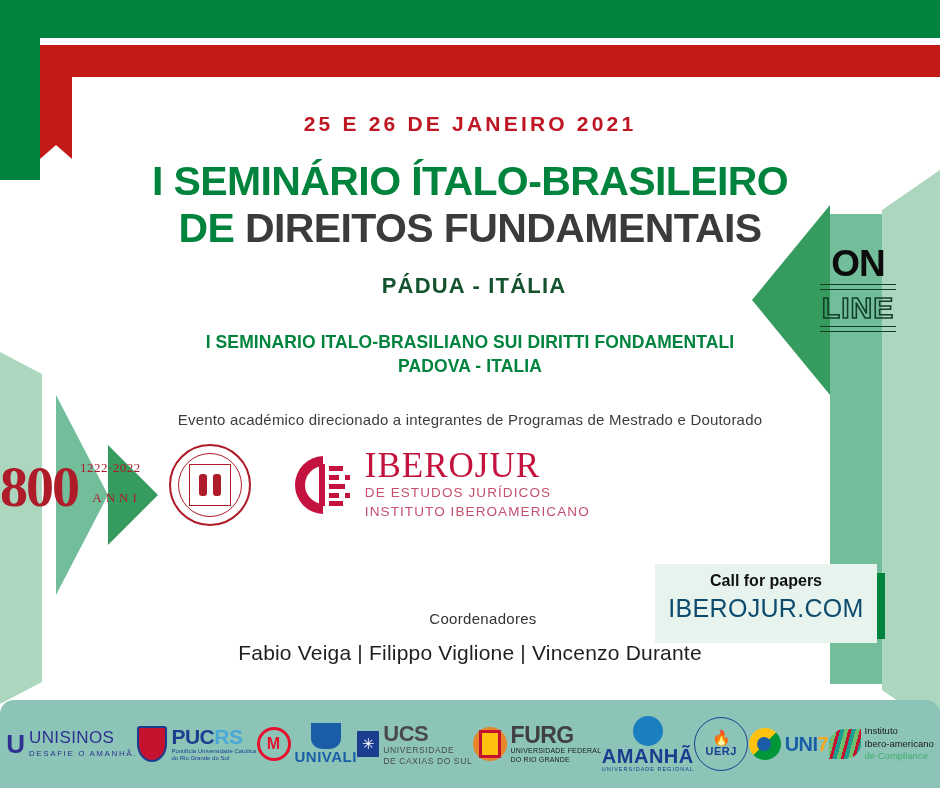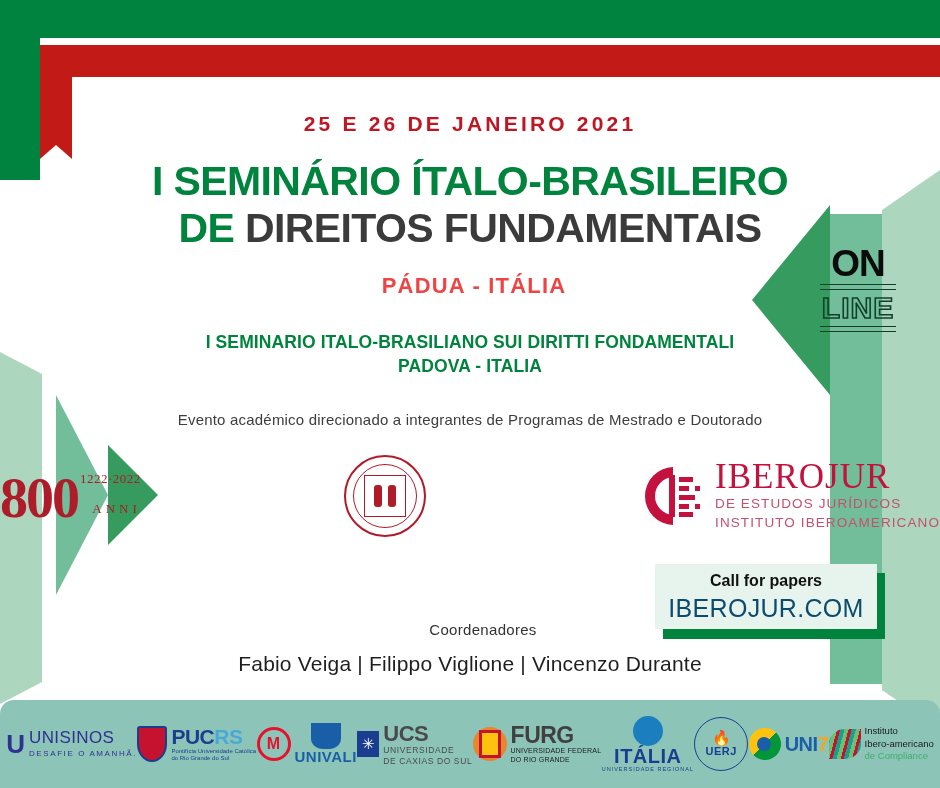--- a/index.html
+++ b/index.html
@@ -101,36 +101,36 @@
     color:#BE1622;font-size:21px;font-weight:bold;letter-spacing:3.2px;
   }
   .title{
     text-align:center;margin-top:22px;
     font-size:41px;font-weight:bold;line-height:1.14;
     color:#3B3B3B;letter-spacing:-0.6px;
   }
   .title .g{color:#00843D;}
   .place{
     text-align:center;margin-top:22px;
-    font-size:22px;font-weight:bold;color:#ef4444;letter-spacing:1.2px;padding-left:8px;
+    font-size:22px;font-weight:bold;color:#14532d;letter-spacing:1.2px;padding-left:8px;
   }
   .ital{
     text-align:center;margin-top:32px;
     font-size:17.5px;font-weight:bold;line-height:1.35;
     color:#00843D;letter-spacing:0.1px;
   }
   .desc{
     text-align:center;margin-top:32px;
     font-size:15px;color:#3d3d3d;letter-spacing:0.2px;
   }
 
   
   .logos{
-    display:flex;align-items:center;justify-content:space-between;
-    gap:28px;margin-top:27px;
+    display:flex;align-items:center;justify-content:flex-start;
+    gap:28px;margin-top:16px;
   }
   .logo-800{display:flex;align-items:flex-end;color:#AE1B29;}
   .l800-num{
     font-family:"Liberation Serif", serif;
     font-size:56px;font-weight:bold;line-height:0.8;letter-spacing:-2px;
   }
   .l800-side{margin-left:2px;margin-bottom:4px;}
   .l800-years{
     font-family:"Liberation Serif", serif;
     font-size:13px;letter-spacing:0.5px;display:block;
@@ -176,21 +176,21 @@
   
   .cfp{
     position:absolute;left:655px;top:564px;width:222px;z-index:6;
   }
   .cfp-shadow{
     position:absolute;left:8px;top:9px;width:222px;height:66px;
     background:#00843D;
   }
   .cfp-box{
     position:relative;background:#E7F4EE;
-    padding:8px 10px 6px;text-align:center;
+    padding:8px 10px 20px;text-align:center;
   }
   .cfp-title{font-size:16px;font-weight:bold;color:#111;}
   .cfp-url{font-size:25px;color:#0c4a6e;margin-top:4px;letter-spacing:0.3px;}
 
   
   .coord-label{
     text-align:center;margin-top:84px;font-size:15px;color:#333;
     letter-spacing:0.3px;
     padding-left:26px;
   }
@@ -416,21 +416,21 @@
       <div class="sp-stack">
         <span class="furg-t">FURG</span>
         <span class="furg-sub">UNIVERSIDADE FEDERAL</span>
         <span class="furg-sub">DO RIO GRANDE</span>
       </div>
     </div>
 
     <div class="sp">
       <div class="sp-stack" style="align-items:center;">
         <span class="unijui-mark"></span>
-        <span class="unijui-t">ITÁLIA</span>
+        <span class="unijui-t">AMANHÃ</span>
         <span class="unijui-sub">UNIVERSIDADE   REGIONAL</span>
       </div>
     </div>
 
     <div class="sp">
       <span class="uerj-seal">
         <span class="sp-stack" style="align-items:center;">
           <span class="uerj-flame">🔥</span>
           <span class="uerj-t">UERJ</span>
         </span>

